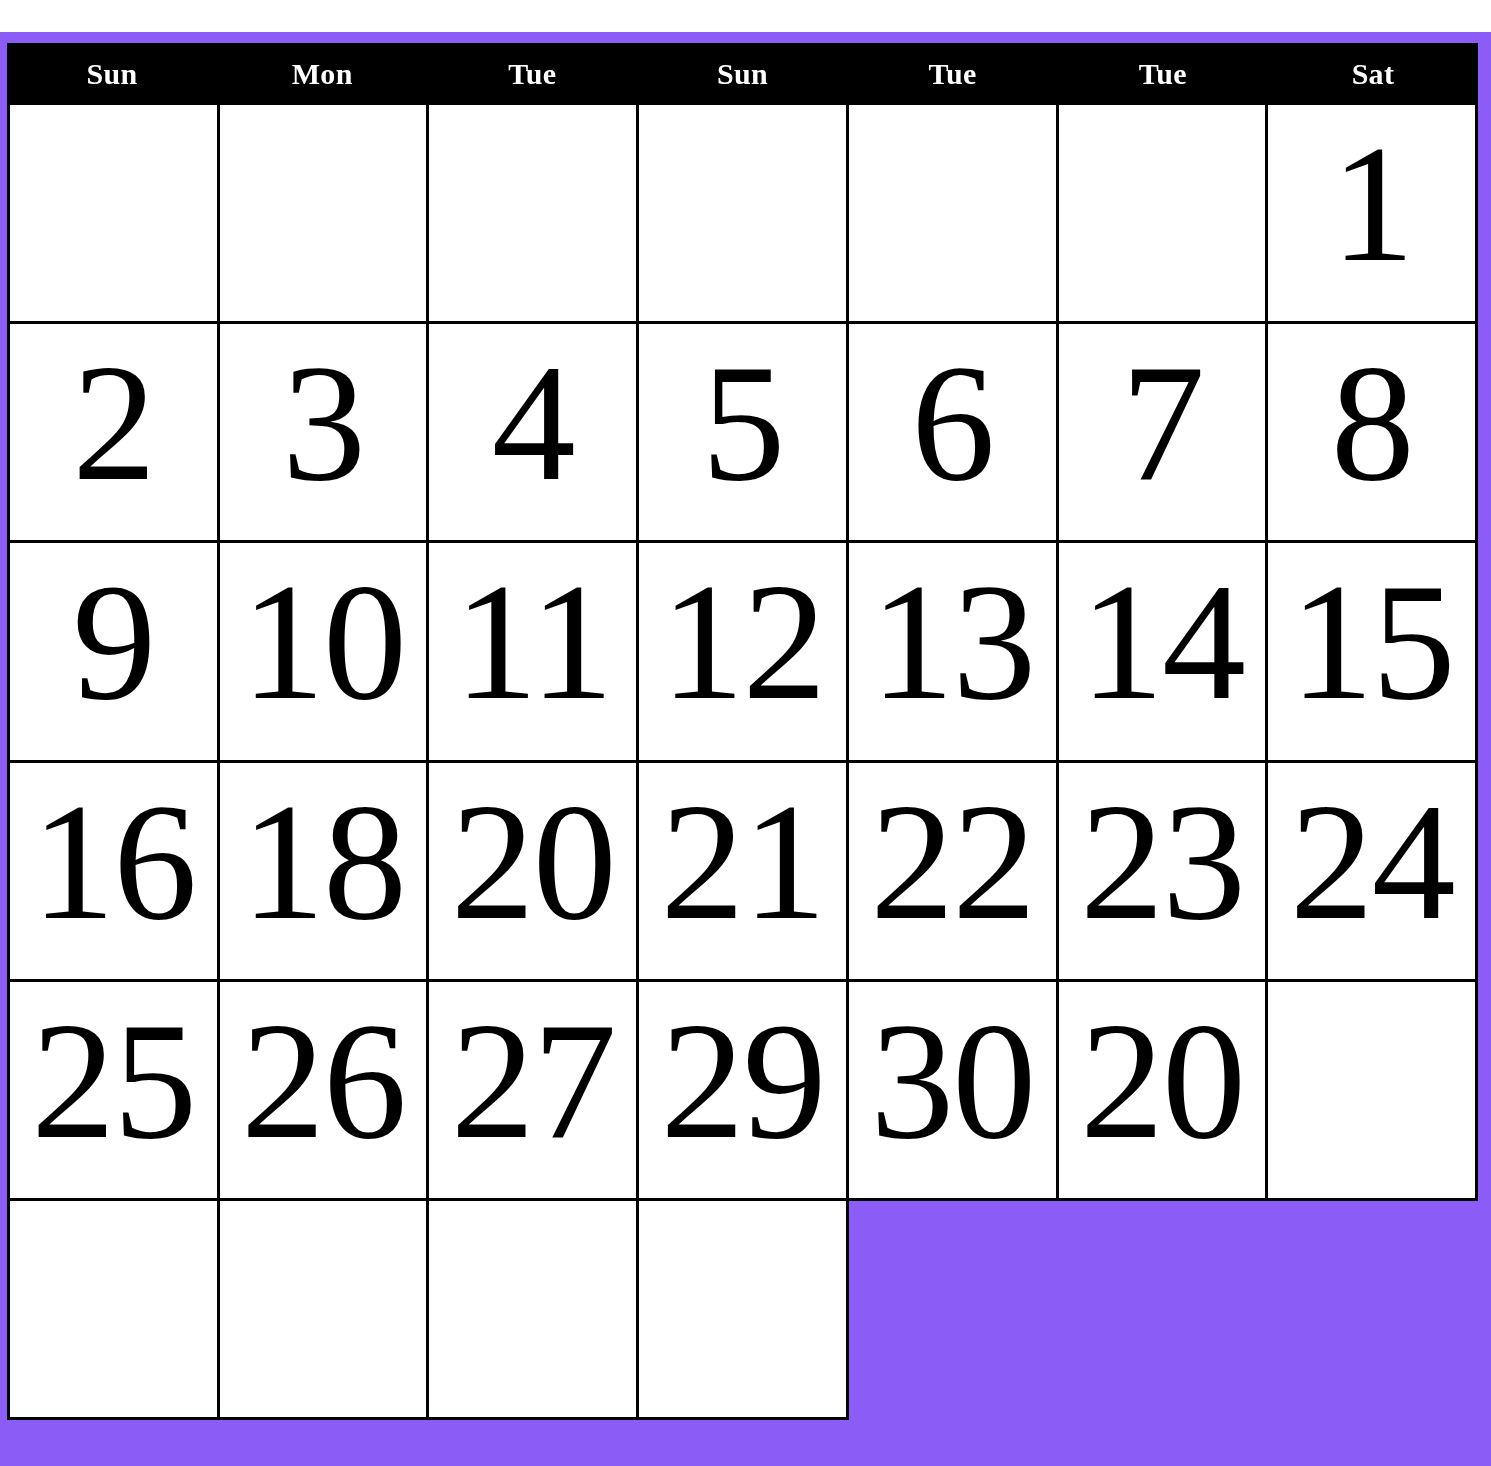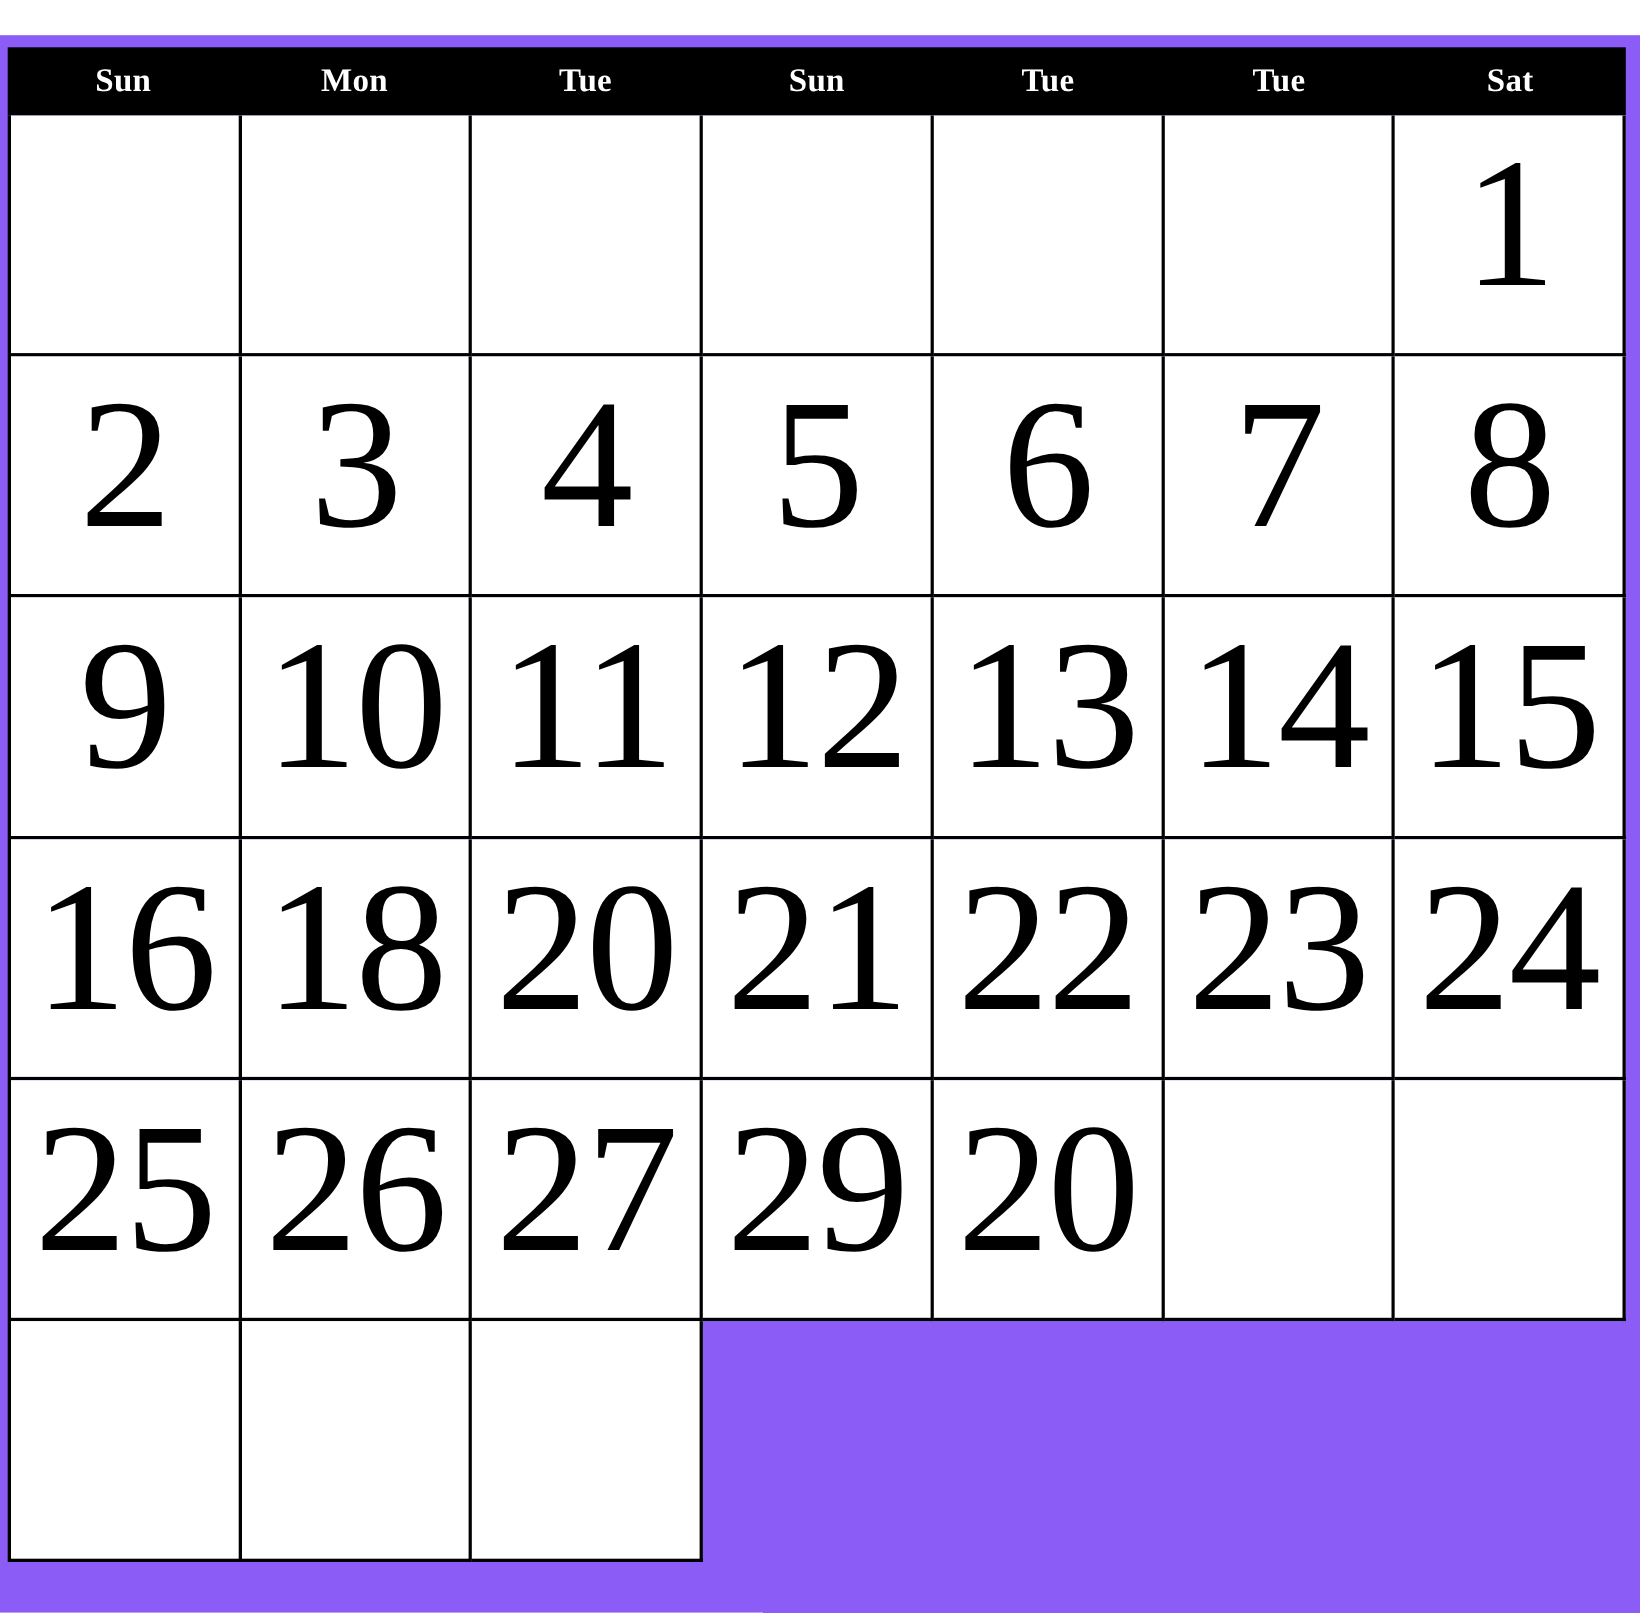--- a/index.html
+++ b/index.html
@@ -207,20 +207,23 @@
         <span class="date-number">26</span>
       </div>
     <div class="date-cell">
         <span class="date-number">27</span>
       </div>
     <div class="date-cell">
         <span class="date-number">29</span>
       </div>
 
     <div class="date-cell">
+        <span class="date-number">30</span>
+      </div>
+    <div class="date-cell">
         <span class="date-number">20</span>
       </div>
     <div class="date-cell empty"></div>
     <div class="date-cell empty"></div>
     <div class="date-cell empty"></div>
     <div class="date-cell empty"></div>
     <div class="date-cell empty"></div>
 
   </div>
 

